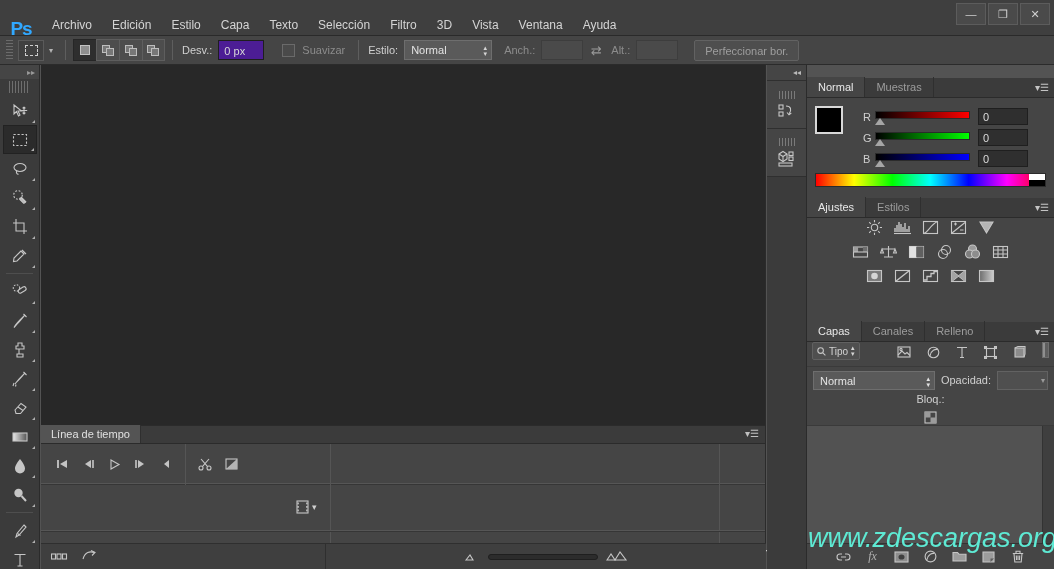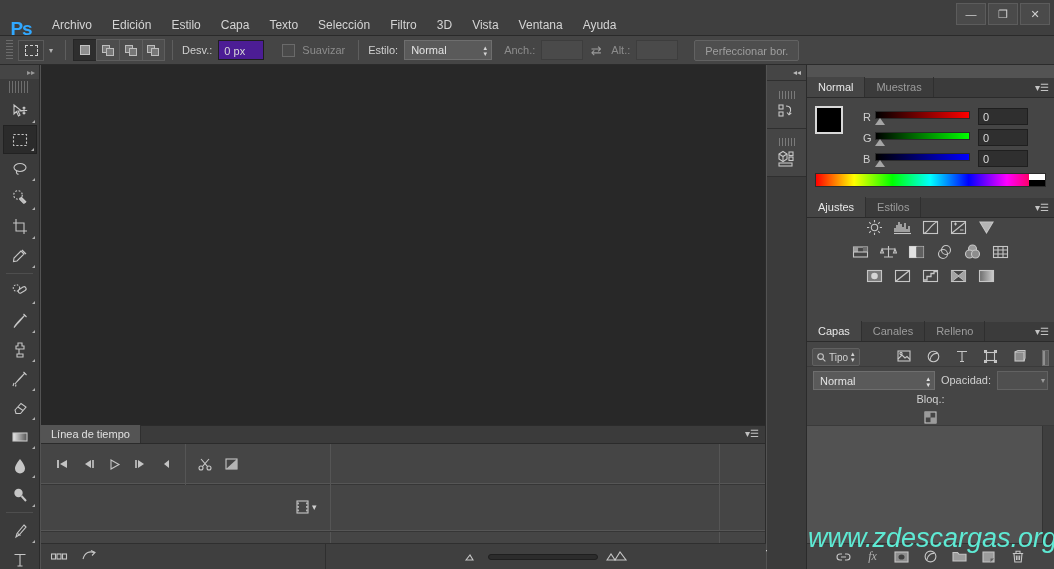--- a/index.html
+++ b/index.html
@@ -193,21 +193,21 @@
     background:linear-gradient(to bottom,#ffffff 50%,#000000 50%); }
 
   
   .adjpanel { top:198px; height:124px; }
   .adj-title { font-size:11px; font-weight:bold; color:#e4e4e4; padding:7px 0 5px 10px; }
   .adj-row { display:flex; justify-content:center; gap:6px; margin-bottom:5px; }
   .adj-ic { width:22px; height:19px; display:flex; align-items:center; justify-content:center; }
 
   
   .layerspanel { top:322px; height:247px; }
-  .lp-filter { height:25px; display:flex; align-items:flex-end; padding:0 5px; gap:16px;
+  .lp-filter { height:25px; display:flex; align-items:flex-start; padding:0 5px; gap:16px;
                border-bottom:1px solid #3a3a3a; }
   .lp-search {
     width:72px; height:18px; background:#4f4f4f; border:1px solid #616161; border-radius:2px;
     display:flex; align-items:center; padding:0 4px; gap:3px; color:#d2d2d2; font-size:10px;
   }
   .lp-search .spin { margin-left:auto; font-size:7px; line-height:6px; color:#d5d5d5; }
   .lp-ficon { width:20px; height:20px; display:flex; align-items:center; justify-content:center; color:#9b9b9b; }
   .lp-toggle { width:13px; height:16px; background:linear-gradient(to right,#8f8f8f 50%,#5e5e5e 50%);
                border:1px solid #6e6e6e; margin-left:auto; }
   .lp-blend { height:26px; display:flex; align-items:center; padding:0 6px; gap:6px; }

